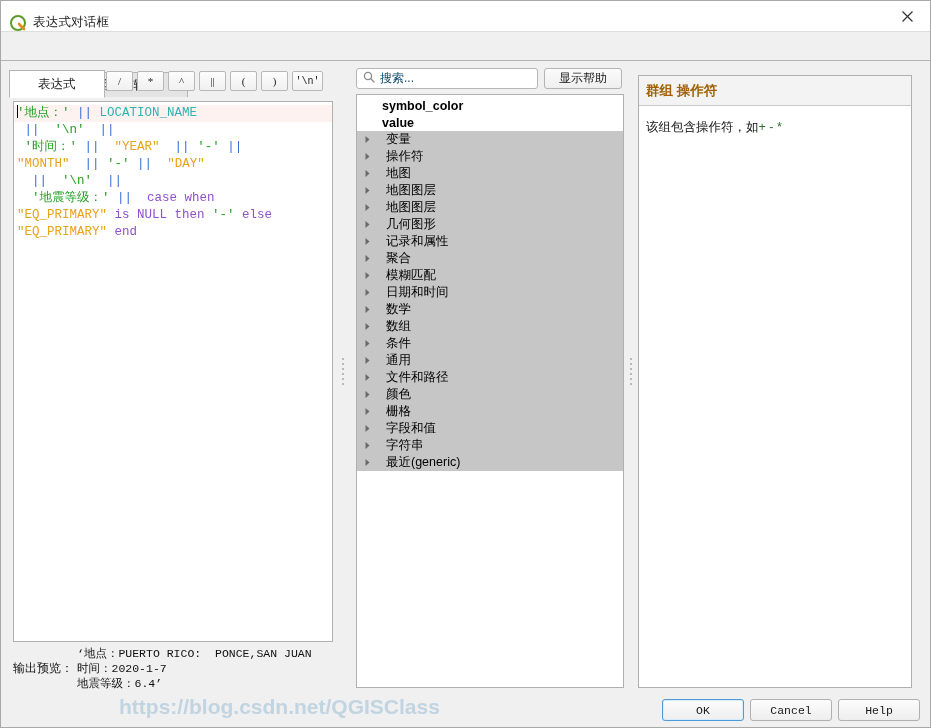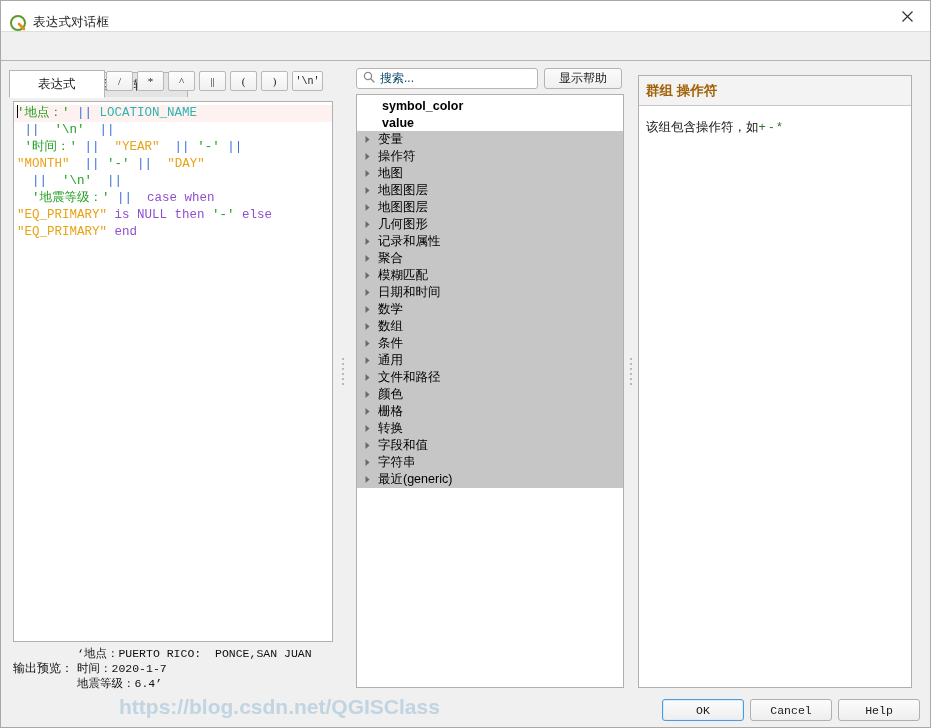--- a/index.html
+++ b/index.html
@@ -188,21 +188,21 @@
     display: flex; align-items: center;
     font-size: 12.5px;
     padding-left: 4px;
     color: #000;
   }
   .tree-item .arrow {
     width: 13px; flex: none;
     display: flex; align-items: center; justify-content: center;
   }
   .tree-item .arrow svg { display:block; }
-  .tree-item .lbl { margin-left: 4px; }
+  .tree-item .lbl { margin-left: 12px; }
   .tree-item.leaf { font-weight: bold; }
   .tree-item.leaf .lbl { margin-left: 21px; }
   .tree-item.grp { background: #c6c6c6; }
   .tree-item.grp .lbl { border-bottom: 1px solid transparent; }
 
   
   .help-panel {
     position: absolute; left: 637px; top: 74px;
     width: 274px; height: 613px;
     background: #ffffff;
@@ -521,28 +521,20 @@
             </svg>
           </span>
           <span class="lbl">栅格</span>
         </div>
         <div class="tree-item grp">
           <span class="arrow">
             <svg width="7" height="9" viewBox="0 0 7 9">
               <path d="M1.5 1 L5.5 4.5 L1.5 8 Z" fill="#6a6a6a"></path>
             </svg>
           </span>
-          <span class="lbl">转换</span>
-        </div>
-        <div class="tree-item grp">
-          <span class="arrow">
-            <svg width="7" height="9" viewBox="0 0 7 9">
-              <path d="M1.5 1 L5.5 4.5 L1.5 8 Z" fill="#6a6a6a"></path>
-            </svg>
-          </span>
           <span class="lbl">字段和值</span>
         </div>
         <div class="tree-item grp">
           <span class="arrow">
             <svg width="7" height="9" viewBox="0 0 7 9">
               <path d="M1.5 1 L5.5 4.5 L1.5 8 Z" fill="#6a6a6a"></path>
             </svg>
           </span>
           <span class="lbl">字符串</span>
         </div>

